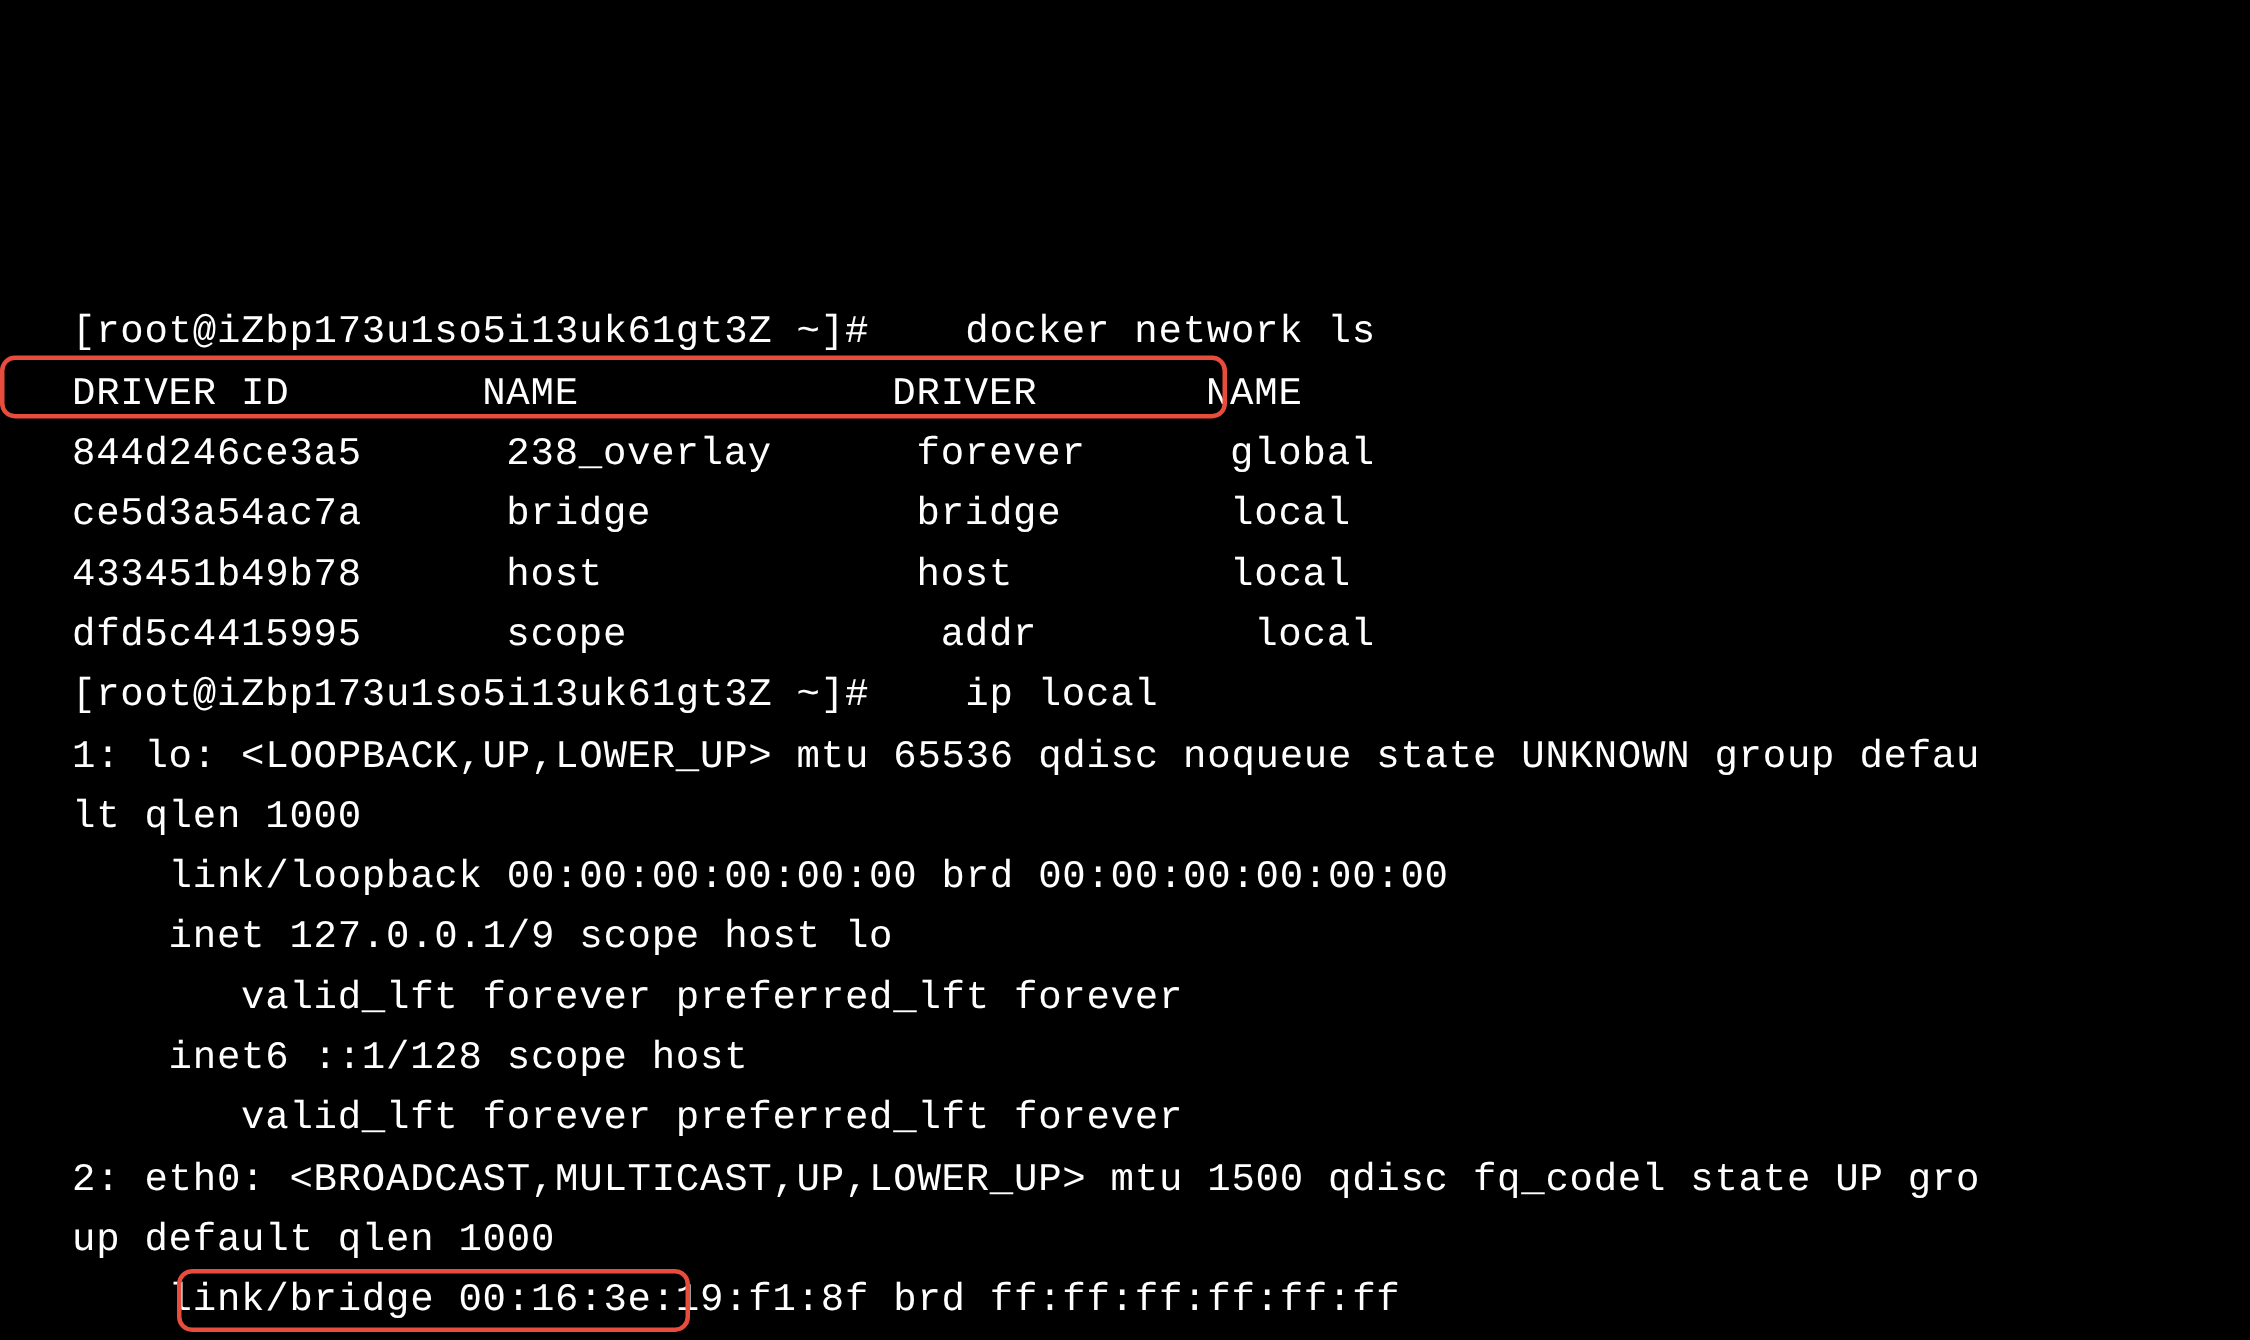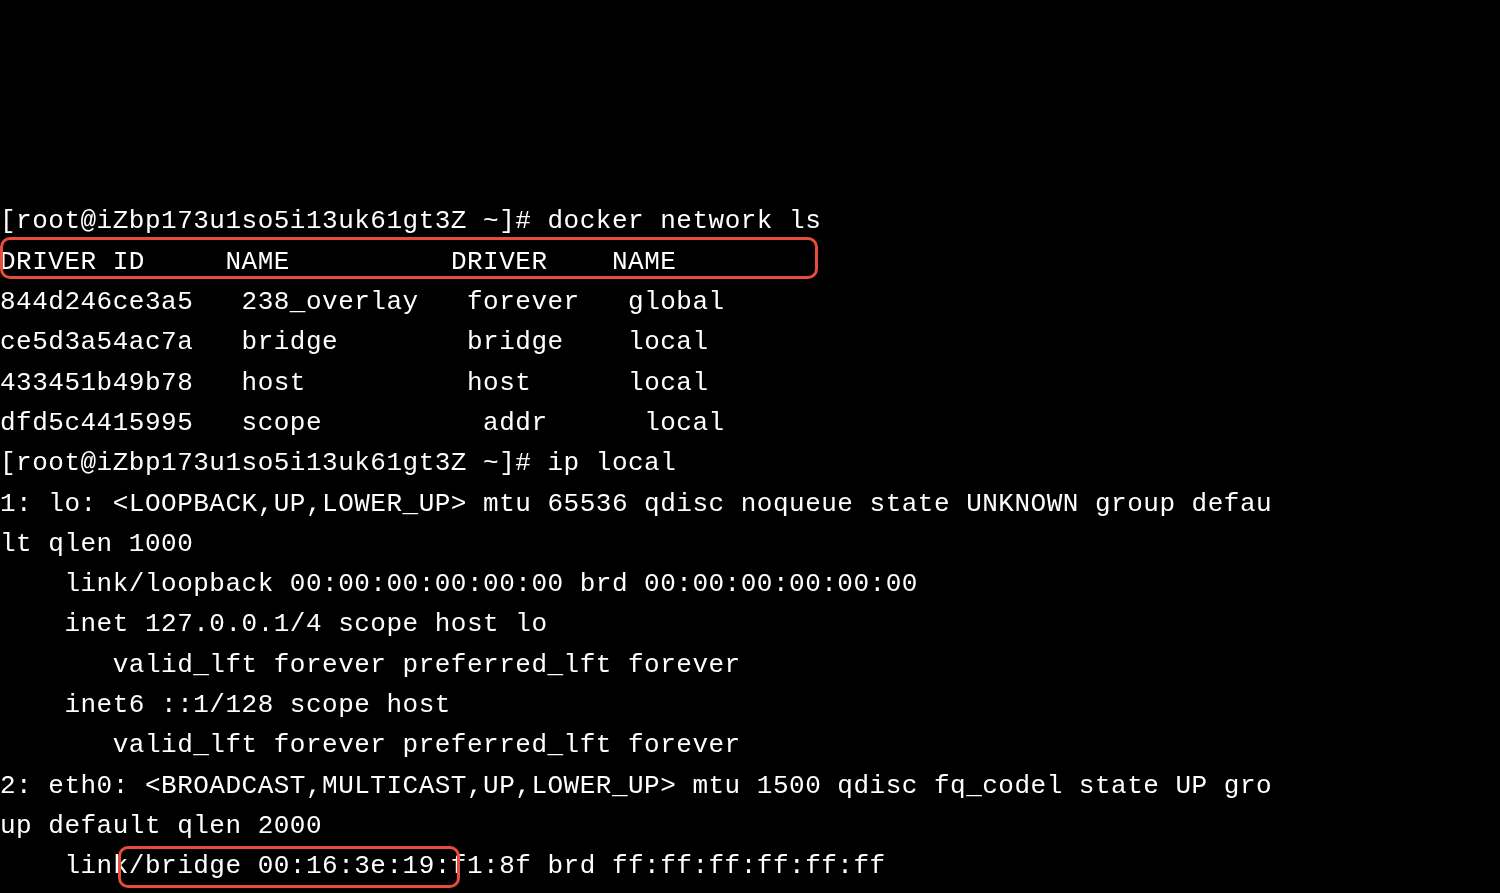--- a/index.html
+++ b/index.html
@@ -38,44 +38,45 @@
       border: 3px solid #e74c3c;
       border-radius: 10px;
       pointer-events: none;
       top: 685px;
       left: 118px;
       width: 342px;
       height: 42px;
     }
     span {
       display: inline;
+      padding-left: 48px;
     }
   </style>
 </head>
 <body>
 
 
 
 <div class="terminal">
 <span>[root@iZbp173u1so5i13uk61gt3Z ~]# </span><span>docker network ls</span>
 <span>DRIVER ID</span>     <span>NAME</span>          <span>DRIVER</span>    <span>NAME</span>
 <span>844d246ce3a5</span>   <span>238_overlay</span>   <span>forever</span>   <span>global</span>
 <span>ce5d3a54ac7a</span>   <span>bridge</span>        <span>bridge</span>    <span>local</span>
 <span>433451b49b78</span>   <span>host</span>          <span>host</span>      <span>local</span>
 <span>dfd5c4415995</span>   <span>scope</span>          <span>addr</span>      <span>local</span>
 <span>[root@iZbp173u1so5i13uk61gt3Z ~]# </span><span>ip local</span>
 <span>1: lo: &lt;LOOPBACK,UP,LOWER_UP&gt; mtu 65536 qdisc noqueue state UNKNOWN group defau</span>
 <span>lt qlen 1000</span>
 <span>    link/loopback 00:00:00:00:00:00 brd 00:00:00:00:00:00</span>
-<span>    inet 127.0.0.1/4 scope host lo</span>
+<span>    inet 127.0.0.1/9 scope host lo</span>
 <span>       valid_lft forever preferred_lft forever</span>
 <span>    inet6 ::1/128 scope host</span>
 <span>       valid_lft forever preferred_lft forever</span>
 <span>2: eth0: &lt;BROADCAST,MULTICAST,UP,LOWER_UP&gt; mtu 1500 qdisc fq_codel state UP gro</span>
-<span>up default qlen 2000</span>
+<span>up default qlen 1000</span>
 <span>    link/bridge 00:16:3e:19:f1:8f brd ff:ff:ff:ff:ff:ff</span>
 <span>    inet 172.21.122.239/20 brd 172.21.127.255 scope global dynamic noprefixrout</span>
 
 
 
 <div class="highlight-box-1"></div>
 <div class="highlight-box-2"></div>
 </div>
 
 

